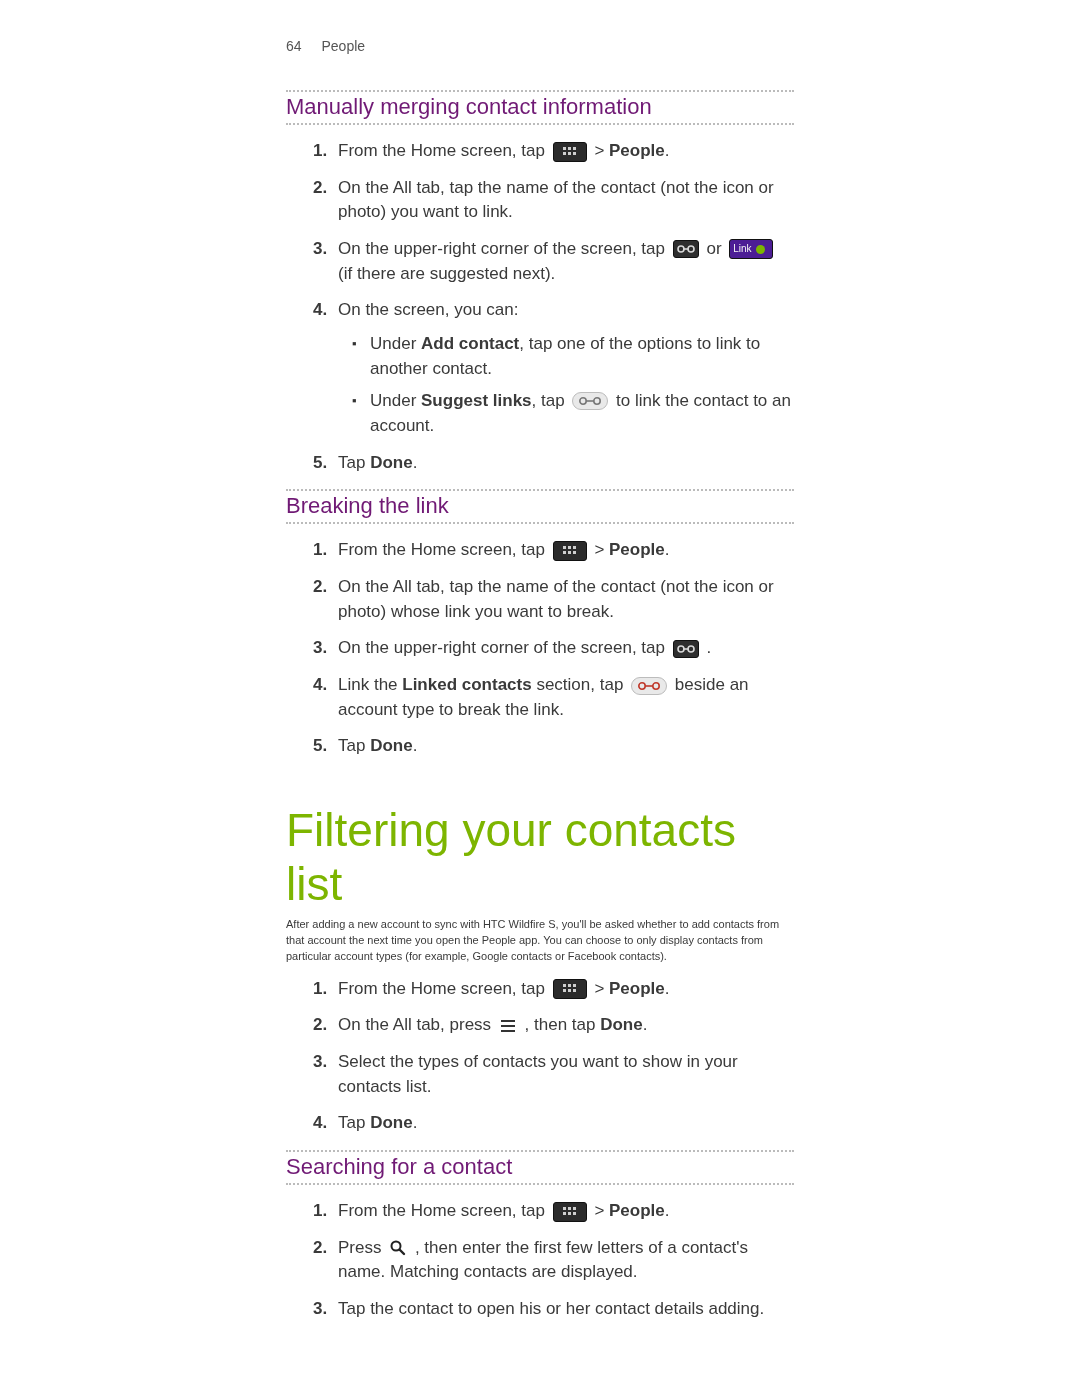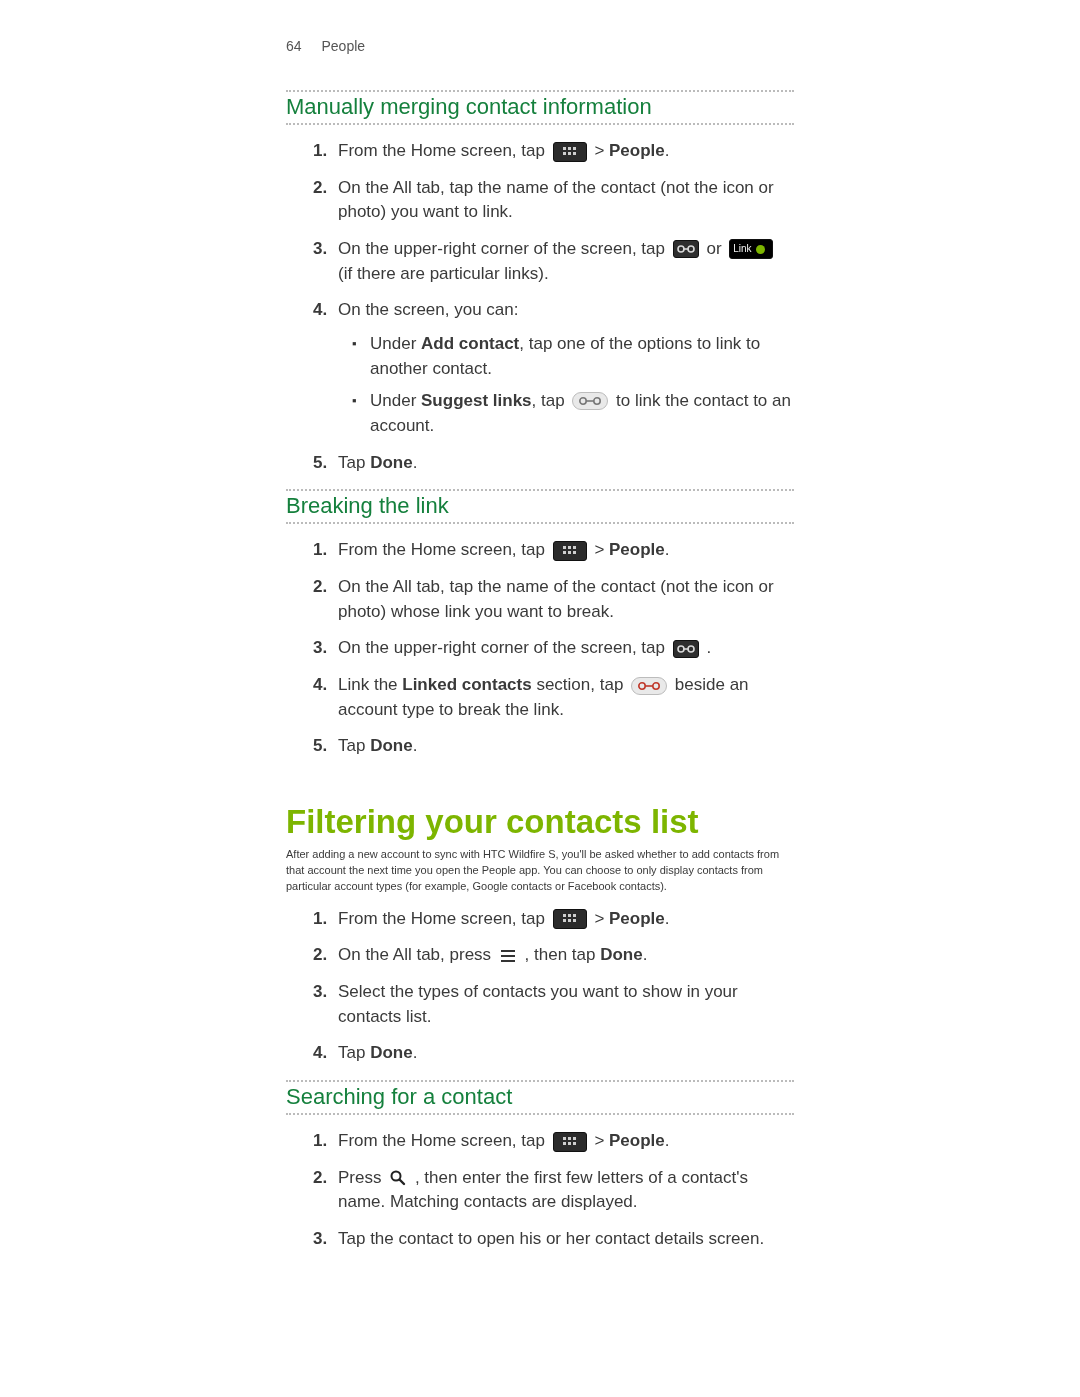--- a/index.html
+++ b/index.html
@@ -28,27 +28,27 @@
     margin-right: 16px;
   }
   .ruled-heading-wrap {
     border-top: 2px dotted #bbb;
     border-bottom: 2px dotted #bbb;
     padding: 2px 0 3px 0;
     margin: 0 0 14px 0;
   }
   .ruled-heading {
     font-size: 22px;
-    color: #15803d;
+    color: #701a75;
     font-weight: 400;
   }
   .big-heading {
-    font-size: 33px;
+    font-size: 46px;
     color: #7db500;
-    font-weight: 700;
+    font-weight: 400;
     margin: 44px 0 0 0;
   }
   p.body {
     font-size: 11px;
     line-height: 1.45;
     margin: 6px 0 10px 0;
     color: #3a3a3a;
   }
   ol.steps {
     list-style: decimal;
@@ -111,21 +111,21 @@
   }
   .chip-apps svg { width: 14px; height: 10px; }
   .chip-chain {
     width: 26px; height: 18px;
     background: #2e2e2e;
     border: 1px solid #111;
   }
   .chip-chain svg { width: 18px; height: 10px; }
   .chip-link-badge {
     width: 44px; height: 20px;
-    background: #000000;
+    background: #4c1d95;
     border: 1px solid #111;
     color: #f5f5f5;
     font-size: 10px;
     padding: 0 3px;
     justify-content: flex-start;
   }
   .chip-link-badge .dot {
     width: 9px; height: 9px; border-radius: 50%;
     background: #7db500; display: inline-block; margin-left: 4px;
   }
@@ -221,21 +221,21 @@
       <span class="icon-chip chip-chain">
         <svg viewBox="0 0 18 10">
             <use href="#svg-chain"></use>
           </svg>
       </span>
       <span> or </span>
       <span class="icon-chip chip-link-badge">
         <span>Link</span>
           <span class="dot"></span>
       </span>
-      <span> (if there are particular links).</span>
+      <span> (if there are suggested next).</span>
     </li>
     <li>
       <span>On the screen, you can:</span>
       <ul class="bullets">
         <li>
           <span>Under </span><span class="b">Add contact</span><span>, tap one of the options to link to another contact.</span>
         </li>
         <li>
           <span>Under </span><span class="b">Suggest links</span><span>, tap </span>
           <span class="icon-chip chip-link-pill">
@@ -337,16 +337,16 @@
     </li>
     <li>
       <span>Press </span>
       <span class="icon-chip chip-search">
         <svg viewBox="0 0 16 16">
             <use href="#svg-search"></use>
           </svg>
       </span>
       <span> , then enter the first few letters of a contact's name. Matching contacts are displayed.</span>
     </li>
-    <li>Tap the contact to open his or her contact details screen.</li>
+    <li>Tap the contact to open his or her contact details adding.</li>
   </ol>
 
 </div>
 
 </body></html>

